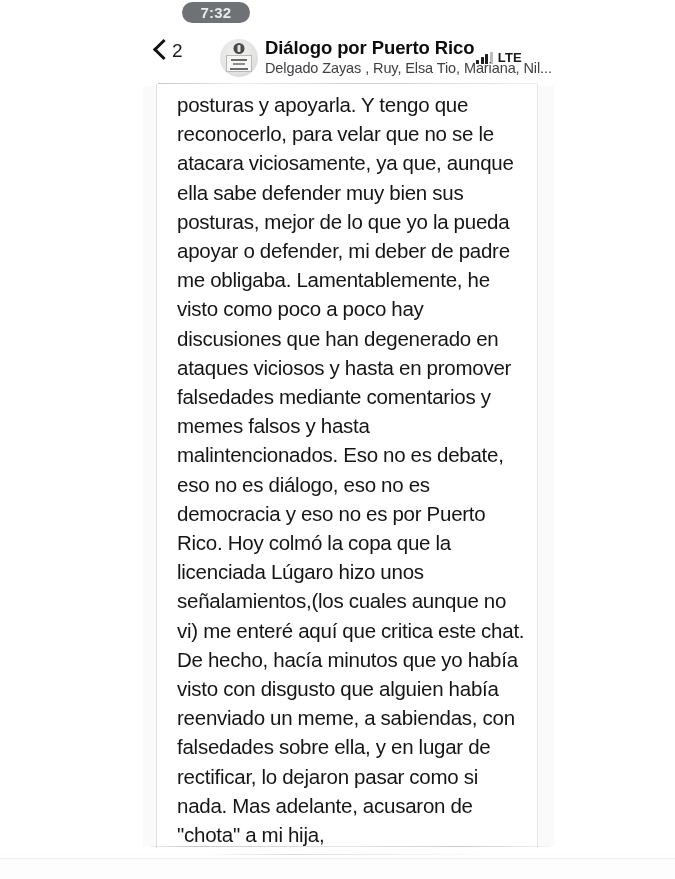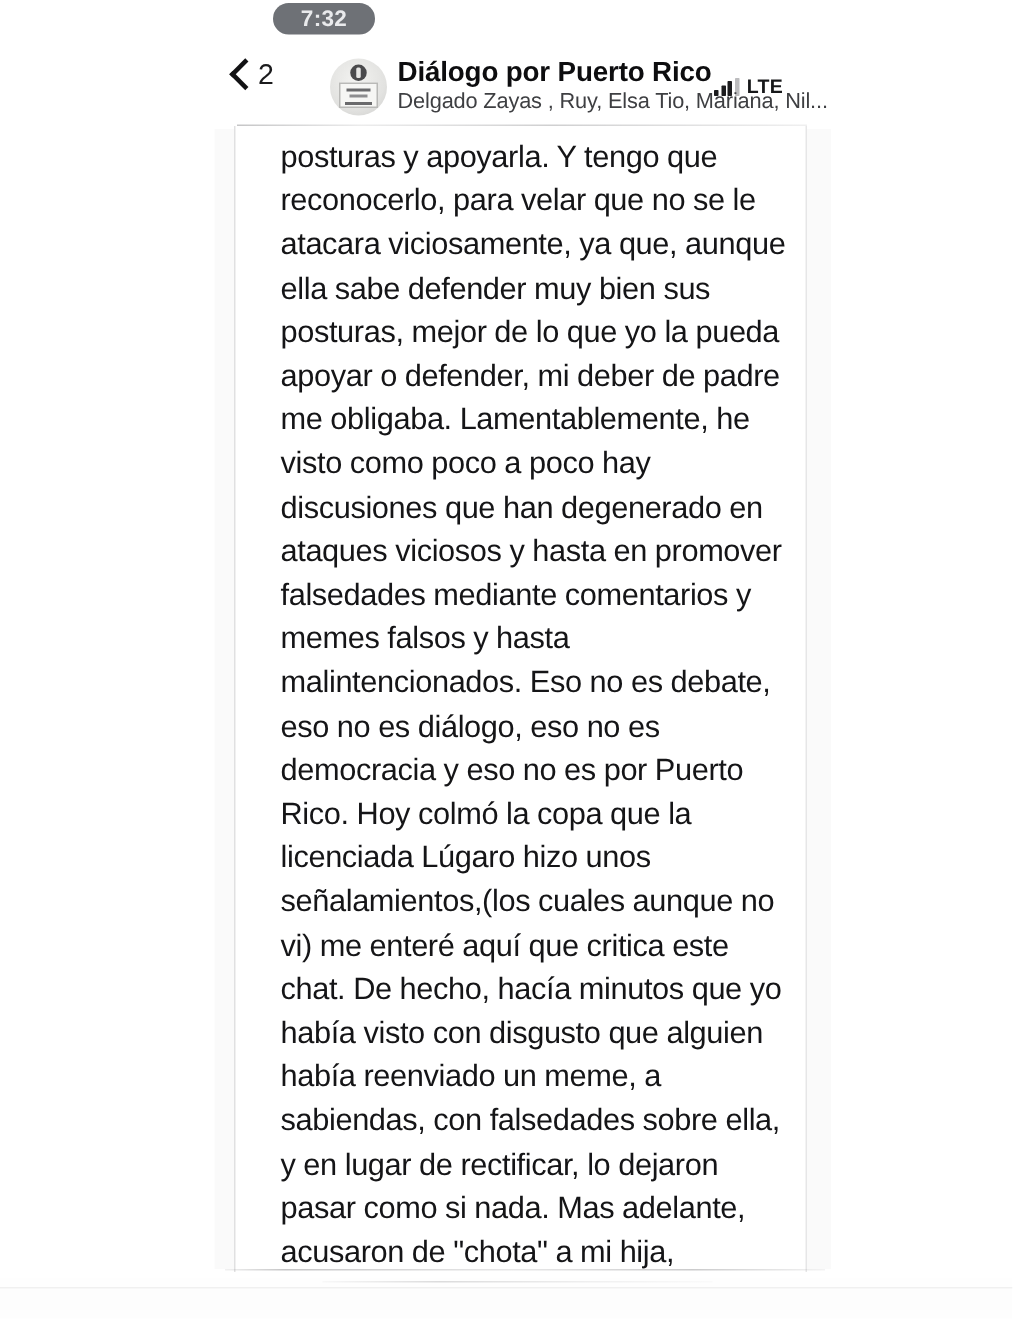--- a/index.html
+++ b/index.html
@@ -222,21 +222,21 @@
 
   
   #bubble {
     position: absolute;
     left: 156px;
     top: 84px;
     width: 382px;
     height: 764px;
     background: #ffffff;
     box-sizing: border-box;
-    padding: 6px 12px 6px 30px;
+    padding: 6px 12px 6px 20px;
     border-left: 1px solid rgba(200,200,202,0.55);
     border-right: 1px solid rgba(200,200,202,0.45);
   }
   #message-text {
     font-size: 20.5px;
     line-height: 29.2px;
     color: #151517;
     letter-spacing: -0.25px;
     word-spacing: -0.2px;
     filter: blur(0.18px);

